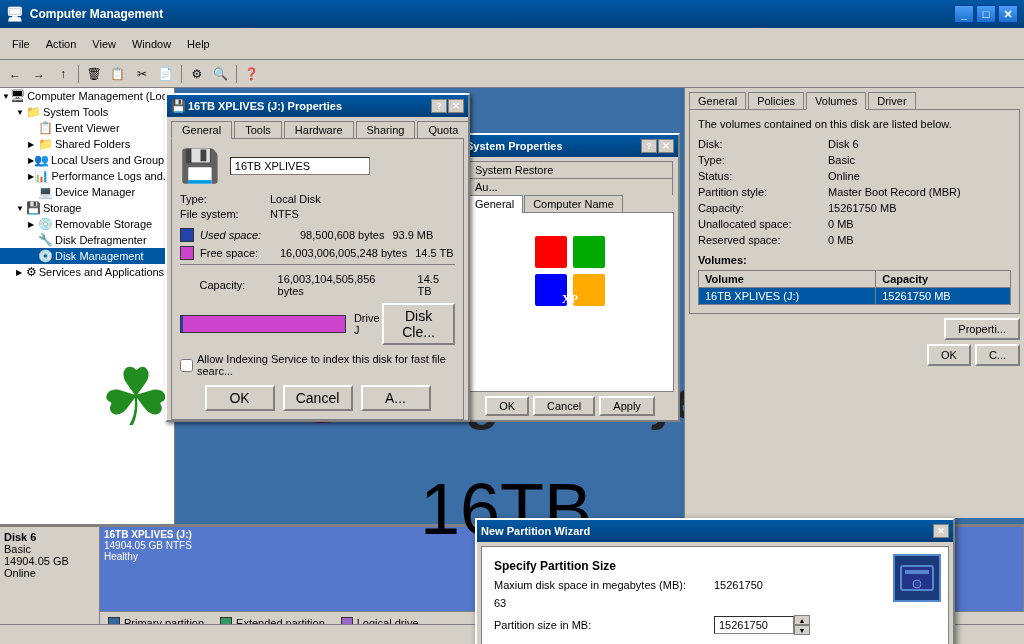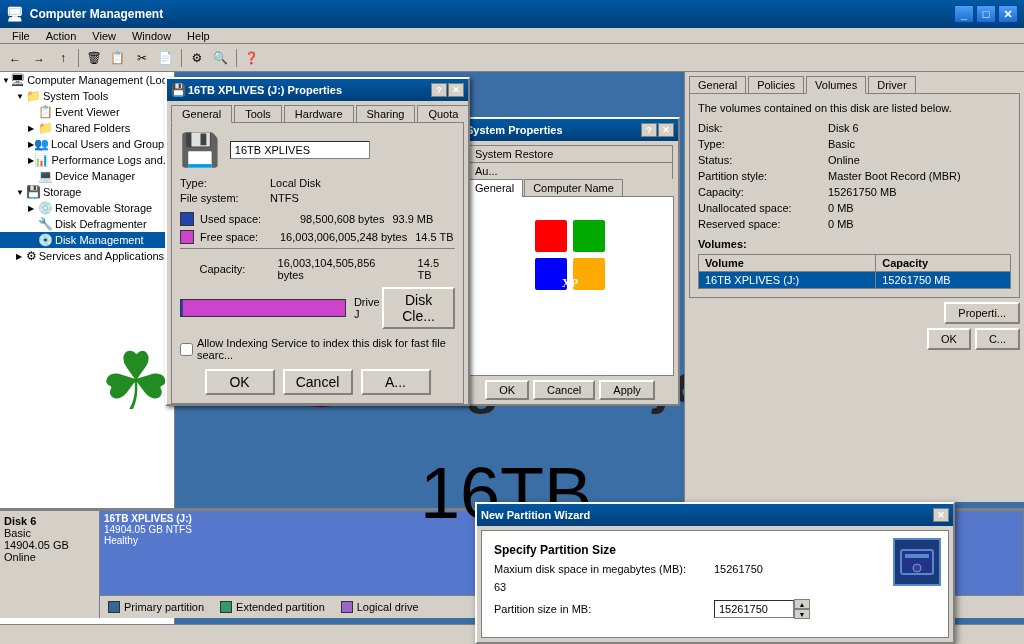--- a/index.html
+++ b/index.html
@@ -23,21 +23,21 @@
       background: linear-gradient(to bottom, #4a9ef5, #1a6fce);
       border: 1px solid #0040a0;
       color: white; font-size: 11px; cursor: pointer;
       display: flex; align-items: center; justify-content: center;
     }
 
     
     .menu-bar {
       background: #d4d0c8;
       border-bottom: 1px solid #808080;
-      height: 16px;
+      height: 32px;
       display: flex;
       align-items: center;
       padding: 0 4px;
     }
     .menu-item {
       padding: 2px 8px;
       cursor: pointer;
       font-size: 11px;
     }
 
@@ -653,21 +653,21 @@
         <span class="info-label">Type:</span>
         <span class="info-value">Local Disk</span>
       </div>
       <div class="info-row">
         <span class="info-label">File system:</span>
         <span class="info-value">NTFS</span>
       </div>
       <div style="margin-top:8px;">
         <div class="space-bar-row">
           <div class="space-color used-color"></div>
-          <span style="width:100px;">Used space:</span>
+          <span style="width:100px;font-style:italic;">Used space:</span>
           <span style="margin-right:8px;">98,500,608 bytes</span>
           <span>93.9 MB</span>
         </div>
         <div class="space-bar-row">
           <div class="space-color free-color"></div>
           <span style="width:80px;">Free space:</span>
           <span style="margin-right:8px;">16,003,006,005,248 bytes</span>
           <span>14.5 TB</span>
         </div>
         <div class="capacity-row">

